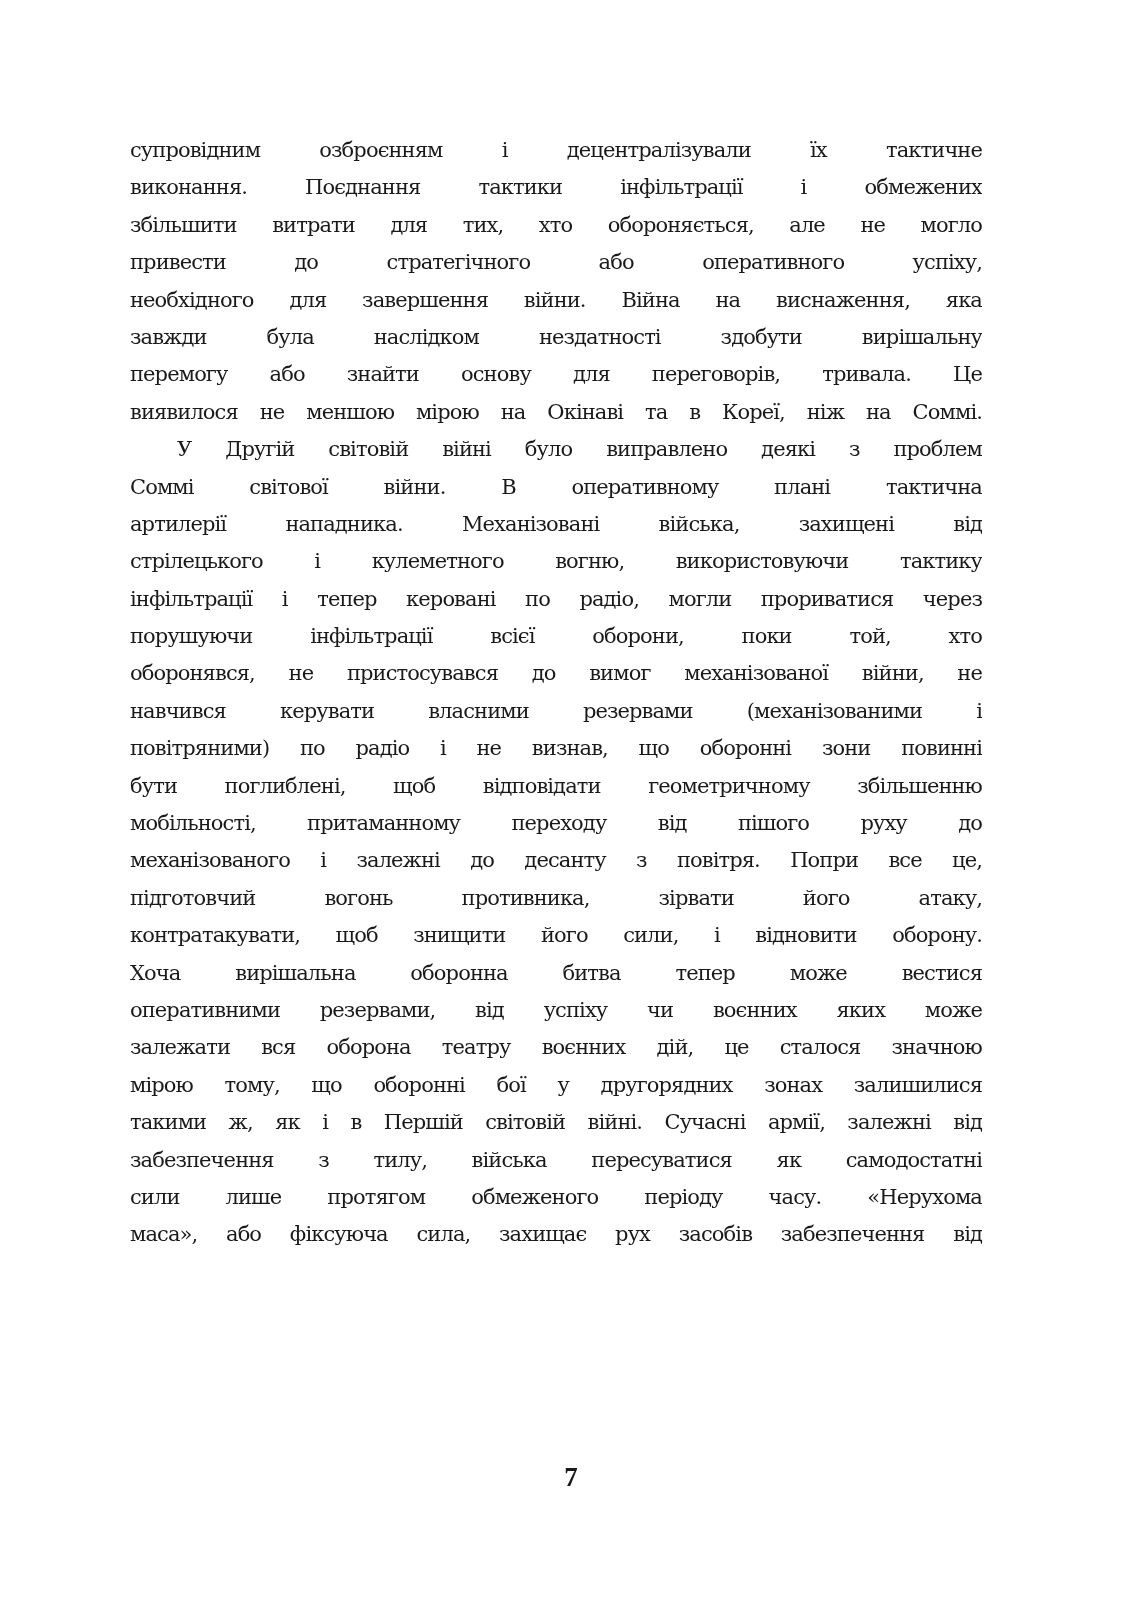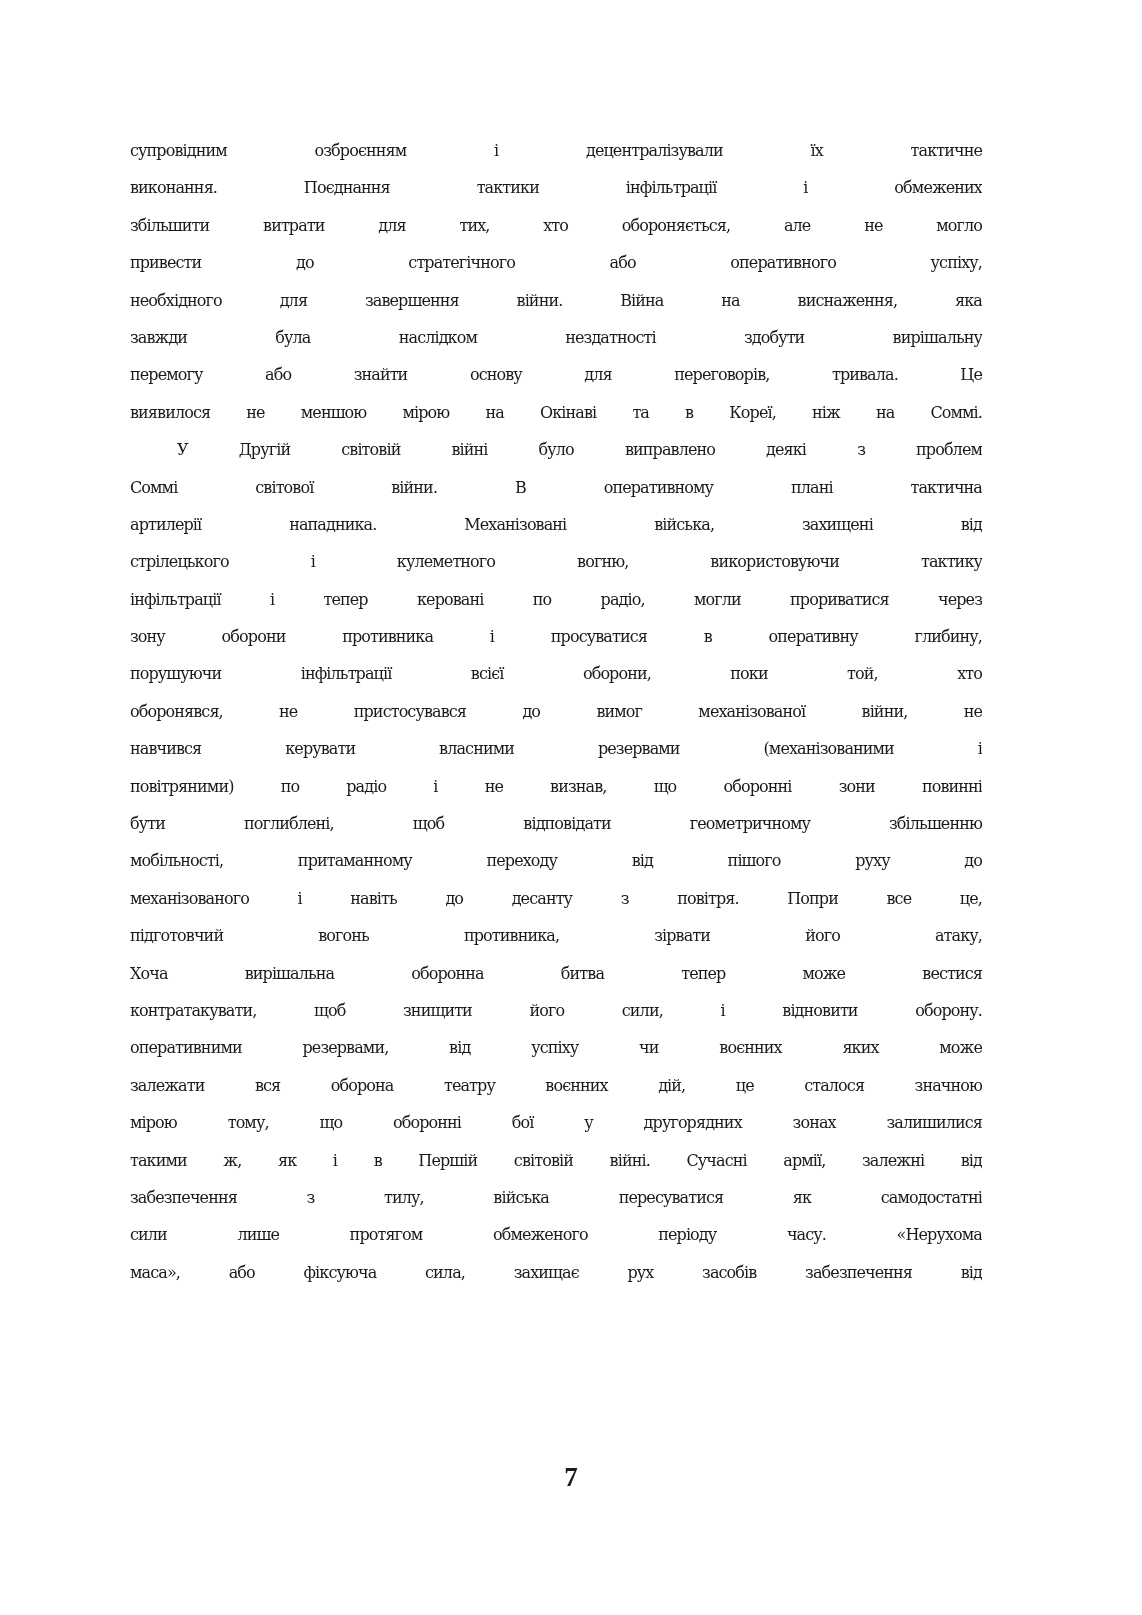--- a/index.html
+++ b/index.html
@@ -3,21 +3,21 @@
 <meta charset="utf-8">
 <style>
   html, body { margin: 0; padding: 0; background: #ffffff; }
   body { width: 1142px; height: 1615px; position: relative; overflow: hidden; }
   .page {
     position: absolute; left: 0; top: 0; width: 1142px; height: 1615px; background: #ffffff;
   }
   .text-block {
     position: absolute; left: 130px; top: 132px; width: 852px;
     font-family: "DejaVu Serif", "Liberation Serif", serif;
-    font-size: 16px; line-height: 37.4px; color: #1a1a1a;
+    font-size: 21px; line-height: 37.4px; color: #1a1a1a;
     letter-spacing: -0.9px;
   }
   .line {
     display: block; height: 37.4px; white-space: nowrap;
     text-align: justify; text-align-last: justify;
     overflow: hidden;
   }
   .line.last { text-align-last: justify; }
   .line.indent { padding-left: 47px; }
   .page-number {
@@ -40,31 +40,30 @@
       <span class="line">завжди була наслідком нездатності здобути вирішальну</span>
       <span class="line">перемогу або знайти основу для переговорів, тривала. Це</span>
       <span class="line last">виявилося не меншою мірою на Окінаві та в Кореї, ніж на Соммі.</span>
     </div>
     <div>
       <span class="line indent">У Другій світовій війні було виправлено деякі з проблем</span>
       <span class="line">Соммі світової війни. В оперативному плані тактична</span>
       <span class="line">артилерії нападника. Механізовані війська, захищені від</span>
       <span class="line">стрілецького і кулеметного вогню, використовуючи тактику</span>
       <span class="line">інфільтрації і тепер керовані по радіо, могли прориватися через</span>
-      <span class="line">зону оборони противника і просуватися в оперативну глибину,</span>
       <span class="line">порушуючи інфільтрації всієї оборони, поки той, хто</span>
       <span class="line">оборонявся, не пристосувався до вимог механізованої війни, не</span>
       <span class="line">навчився керувати власними резервами (механізованими і</span>
       <span class="line">повітряними) по радіо і не визнав, що оборонні зони повинні</span>
       <span class="line">бути поглиблені, щоб відповідати геометричному збільшенню</span>
       <span class="line">мобільності, притаманному переходу від пішого руху до</span>
-      <span class="line">механізованого і навіть до десанту з повітря. Попри все це,</span>
+      <span class="line">механізованого і залежні до десанту з повітря. Попри все це,</span>
       <span class="line">підготовчий вогонь противника, зірвати його атаку,</span>
+      <span class="line">контратакувати, щоб знищити його сили, і відновити оборону.</span>
       <span class="line">Хоча вирішальна оборонна битва тепер може вестися</span>
-      <span class="line">контратакувати, щоб знищити його сили, і відновити оборону.</span>
       <span class="line">оперативними резервами, від успіху чи воєнних яких може</span>
       <span class="line">залежати вся оборона театру воєнних дій, це сталося значною</span>
       <span class="line">мірою тому, що оборонні бої у другорядних зонах залишилися</span>
       <span class="line">такими ж, як і в Першій світовій війні. Сучасні армії, залежні від</span>
       <span class="line">забезпечення з тилу, війська пересуватися як самодостатні</span>
       <span class="line">сили лише протягом обмеженого періоду часу. «Нерухома</span>
       <span class="line">маса», або фіксуюча сила, захищає рух засобів забезпечення від</span>
     </div>
   </div>
   <div class="page-number">7</div>

